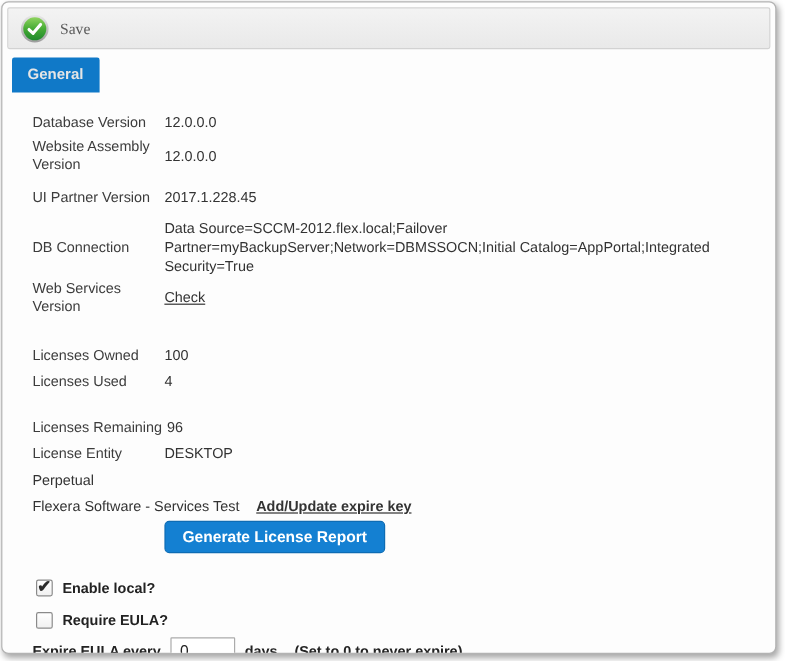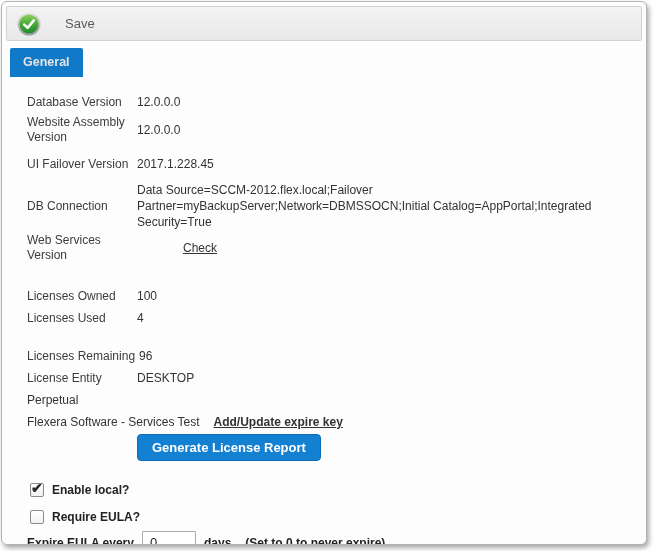--- a/index.html
+++ b/index.html
@@ -9,37 +9,37 @@
     background:#fdfdfd; border:1px solid #b3b3b3; border-radius:6px;
     box-shadow:2px 3px 5px rgba(0,0,0,0.35);
     padding:4px; overflow:hidden;
   }
   
   .toolbar {
     height:35px; background:linear-gradient(#f3f3f3,#e9e9e9);
     border:1px solid #d2d2d2; border-radius:2px;
     display:flex; align-items:center; padding:0 10px;
   }
-  .save-btn { display:flex; align-items:center; gap:24px; cursor:pointer; }
+  .save-btn { display:flex; align-items:center; gap:9px; cursor:pointer;font-family:Liberation Serif, serif; }
   .save-btn .txt { color:#5a5a5a; font-size:13px; }
   .save-icon { width:24px; height:24px; display:block; }
   
   .tabs { margin-top:7px; padding-left:4px; height:28px; }
   .tab {
     display:inline-block; background:#1079c8; color:#e5e5e5; font-weight:bold;
     font-size:12.5px; padding:7px 13px 8px; border-radius:2px 2px 0 0; cursor:pointer;
   }
   
   .form { padding:16px 0 0 21px; }
   .row { display:flex; align-items:center; margin-bottom:2px; min-height:20px; }
   .row.tall { min-height:32px; }
   .lbl { flex:0 0 110px; color:#3c3c3c; line-height:15px; padding-right:4px; }
   .lbl.nowrap { white-space:nowrap; }
   .val { color:#333; line-height:16px; max-width:500px; }
-  .link { color:#333; text-decoration:underline; cursor:pointer;margin-left:46px; }
+  .link { color:#333; text-decoration:underline; cursor:pointer; }
   .link.bold { font-weight:bold; }
   .spacer-lg { height:20px; } .spacer-md { height:16px; }
   .btn-row { margin:2px 0 15px 110px; }
   .gen-btn {
     background:#1480d2; color:#fff; font-weight:bold; font-size:13px;
     font-family:"Liberation Sans", sans-serif;
     border:1px solid #0e6cb4; border-radius:4px; padding:5px 14px; cursor:pointer;
   }
   
   .check-row { display:flex; align-items:center; gap:8px; margin-left:3px; font-weight:bold; color:#222; }
@@ -95,21 +95,21 @@
       <div class="lbl">Database Version</div>
       <div class="val">12.0.0.0</div>
     </div>
 
     <div class="row tall">
       <div class="lbl">Website Assembly Version</div>
       <div class="val">12.0.0.0</div>
     </div>
 
     <div class="row tall">
-      <div class="lbl">UI Failover Version</div>
+      <div class="lbl">UI Partner Version</div>
       <div class="val">2017.1.228.45</div>
     </div>
 
     <div class="row tall">
       <div class="lbl">DB Connection</div>
       <div class="val">Data Source=SCCM-2012.flex.local;Failover Partner=myBackupServer;Network=DBMSSOCN;Initial Catalog=AppPortal;Integrated Security=True</div>
     </div>
 
     <div class="row tall">
       <div class="lbl">Web Services Version</div>

